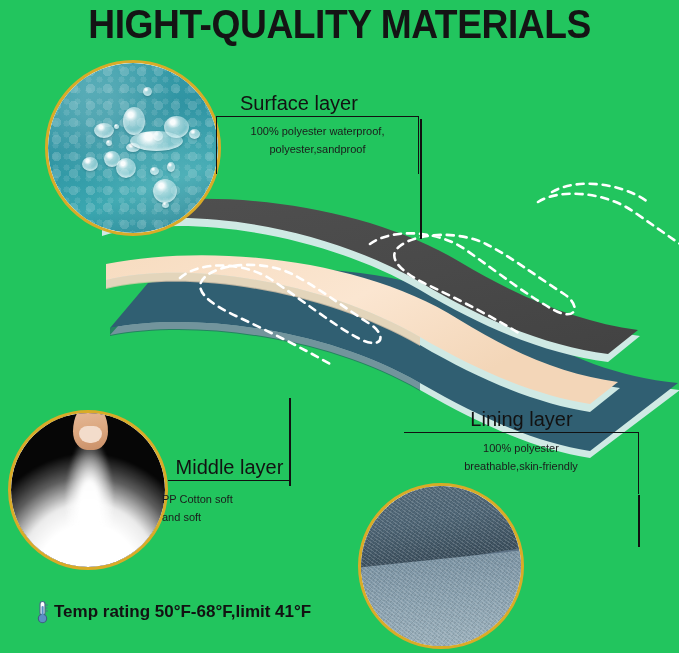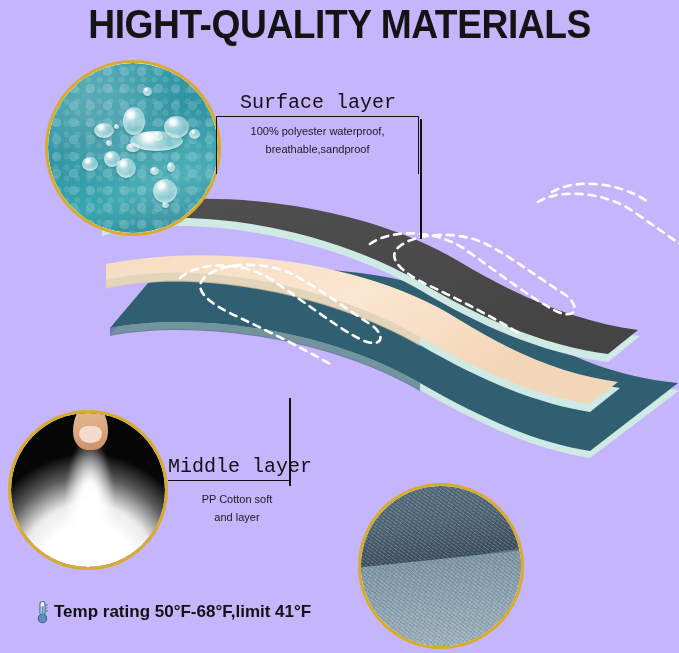--- a/index.html
+++ b/index.html
@@ -8,21 +8,21 @@
     background: #ffffff;
   }
   body {
     font-family: "Liberation Sans", sans-serif;
     -webkit-font-smoothing: antialiased;
   }
   #page {
     position: relative;
     width: 679px;
     height: 653px;
-    background: #c4b5fd;
+    background: #22c55e;
     overflow: hidden;
   }
 
   
   .title {
     position: absolute;
     left: 0;
     top: 2px;
     width: 679px;
     text-align: center;
@@ -174,21 +174,21 @@
     inset: 0;
     opacity: 0.22;
     background-image:
       repeating-linear-gradient(45deg, rgba(255,255,255,0.7) 0 1px, rgba(255,255,255,0) 1px 3px),
       repeating-linear-gradient(-45deg, rgba(0,0,0,0.35) 0 1px, rgba(0,0,0,0) 1px 3px);
   }
 
   
   .callout { position: absolute; }
   .callout-head {
-    font-family: Liberation Mono, monospace;
+    font-family: Liberation Sans, sans-serif;
     font-size: 20px;
     color: #121212;
     white-space: nowrap;
     line-height: 1.1;
   }
   .callout-body {
     font-family: "Liberation Sans", sans-serif;
     font-size: 11px;
     color: #1b1b1b;
     line-height: 1.65;
@@ -240,21 +240,20 @@
     width: 123px;
     border-bottom: 1.6px solid #111;
     padding-bottom: 2px;
   }
   #callout-middle .callout-head { text-align: center; }
   #callout-middle .callout-body {
     position: absolute;
     left: -6px;
     top: 92px;
     width: 150px;
-    text-align: center;
   }
 
   
   #callout-lining { left: 404px; top: 408px; width: 270px; }
   #callout-lining .callout-head { text-align: center; width: 235px; }
   #callout-lining .line-box {
     position: relative;
     margin-top: 2px;
     width: 235px;
     height: 62px;
@@ -388,37 +387,46 @@
         <div class="weave"></div>
       </div>
     </div>
   </div>
 
   <div class="callout" id="callout-surface">
     <div class="callout-head">Surface layer</div>
     <div class="surf-box">
       <div class="callout-body">
         <div>100% polyester waterproof,</div>
-        <div>breathable,sandproof</div>
+        <div>polyester,sandproof</div>
       </div>
       <div class="leader"></div>
     </div>
   </div>
 
   <div class="callout" id="callout-middle">
     <div class="stem"></div>
     <div class="head-wrap">
       <div class="callout-head">Middle layer</div>
     </div>
     <div class="callout-body">
       <div>PP Cotton  soft</div>
-      <div>and layer</div>
-    </div>
-  </div>
-
+      <div>and soft</div>
+    </div>
+  </div>
+
+  <div class="callout" id="callout-lining">
+    <div class="callout-head">Lining layer</div>
+    <div class="line-box">
+      <div class="callout-body">
+        <div>100% polyester</div>
+        <div>breathable,skin-friendly</div>
+      </div>
+    </div>
+  </div>
 
   <div id="temp-rating">
     <span>
       <svg class="thermo-icon" width="14" height="24" viewBox="0 0 14 24" xmlns="http://www.w3.org/2000/svg">
         <rect x="4" y="1.5" width="5" height="14" rx="2.5" fill="#ffffff" stroke="#4a6b8a" stroke-width="1.2"></rect>
         <circle cx="6.5" cy="18.5" r="4.2" fill="#5b8fc4" stroke="#3d5f80" stroke-width="1.1"></circle>
         <rect x="5.5" y="6" width="2.2" height="11" rx="1.1" fill="#5b8fc4"></rect>
         <g stroke="#4a6b8a" stroke-width="0.9">
           <line x1="9.4" y1="5" x2="12" y2="5"></line>
           <line x1="9.4" y1="8" x2="11.4" y2="8"></line>

